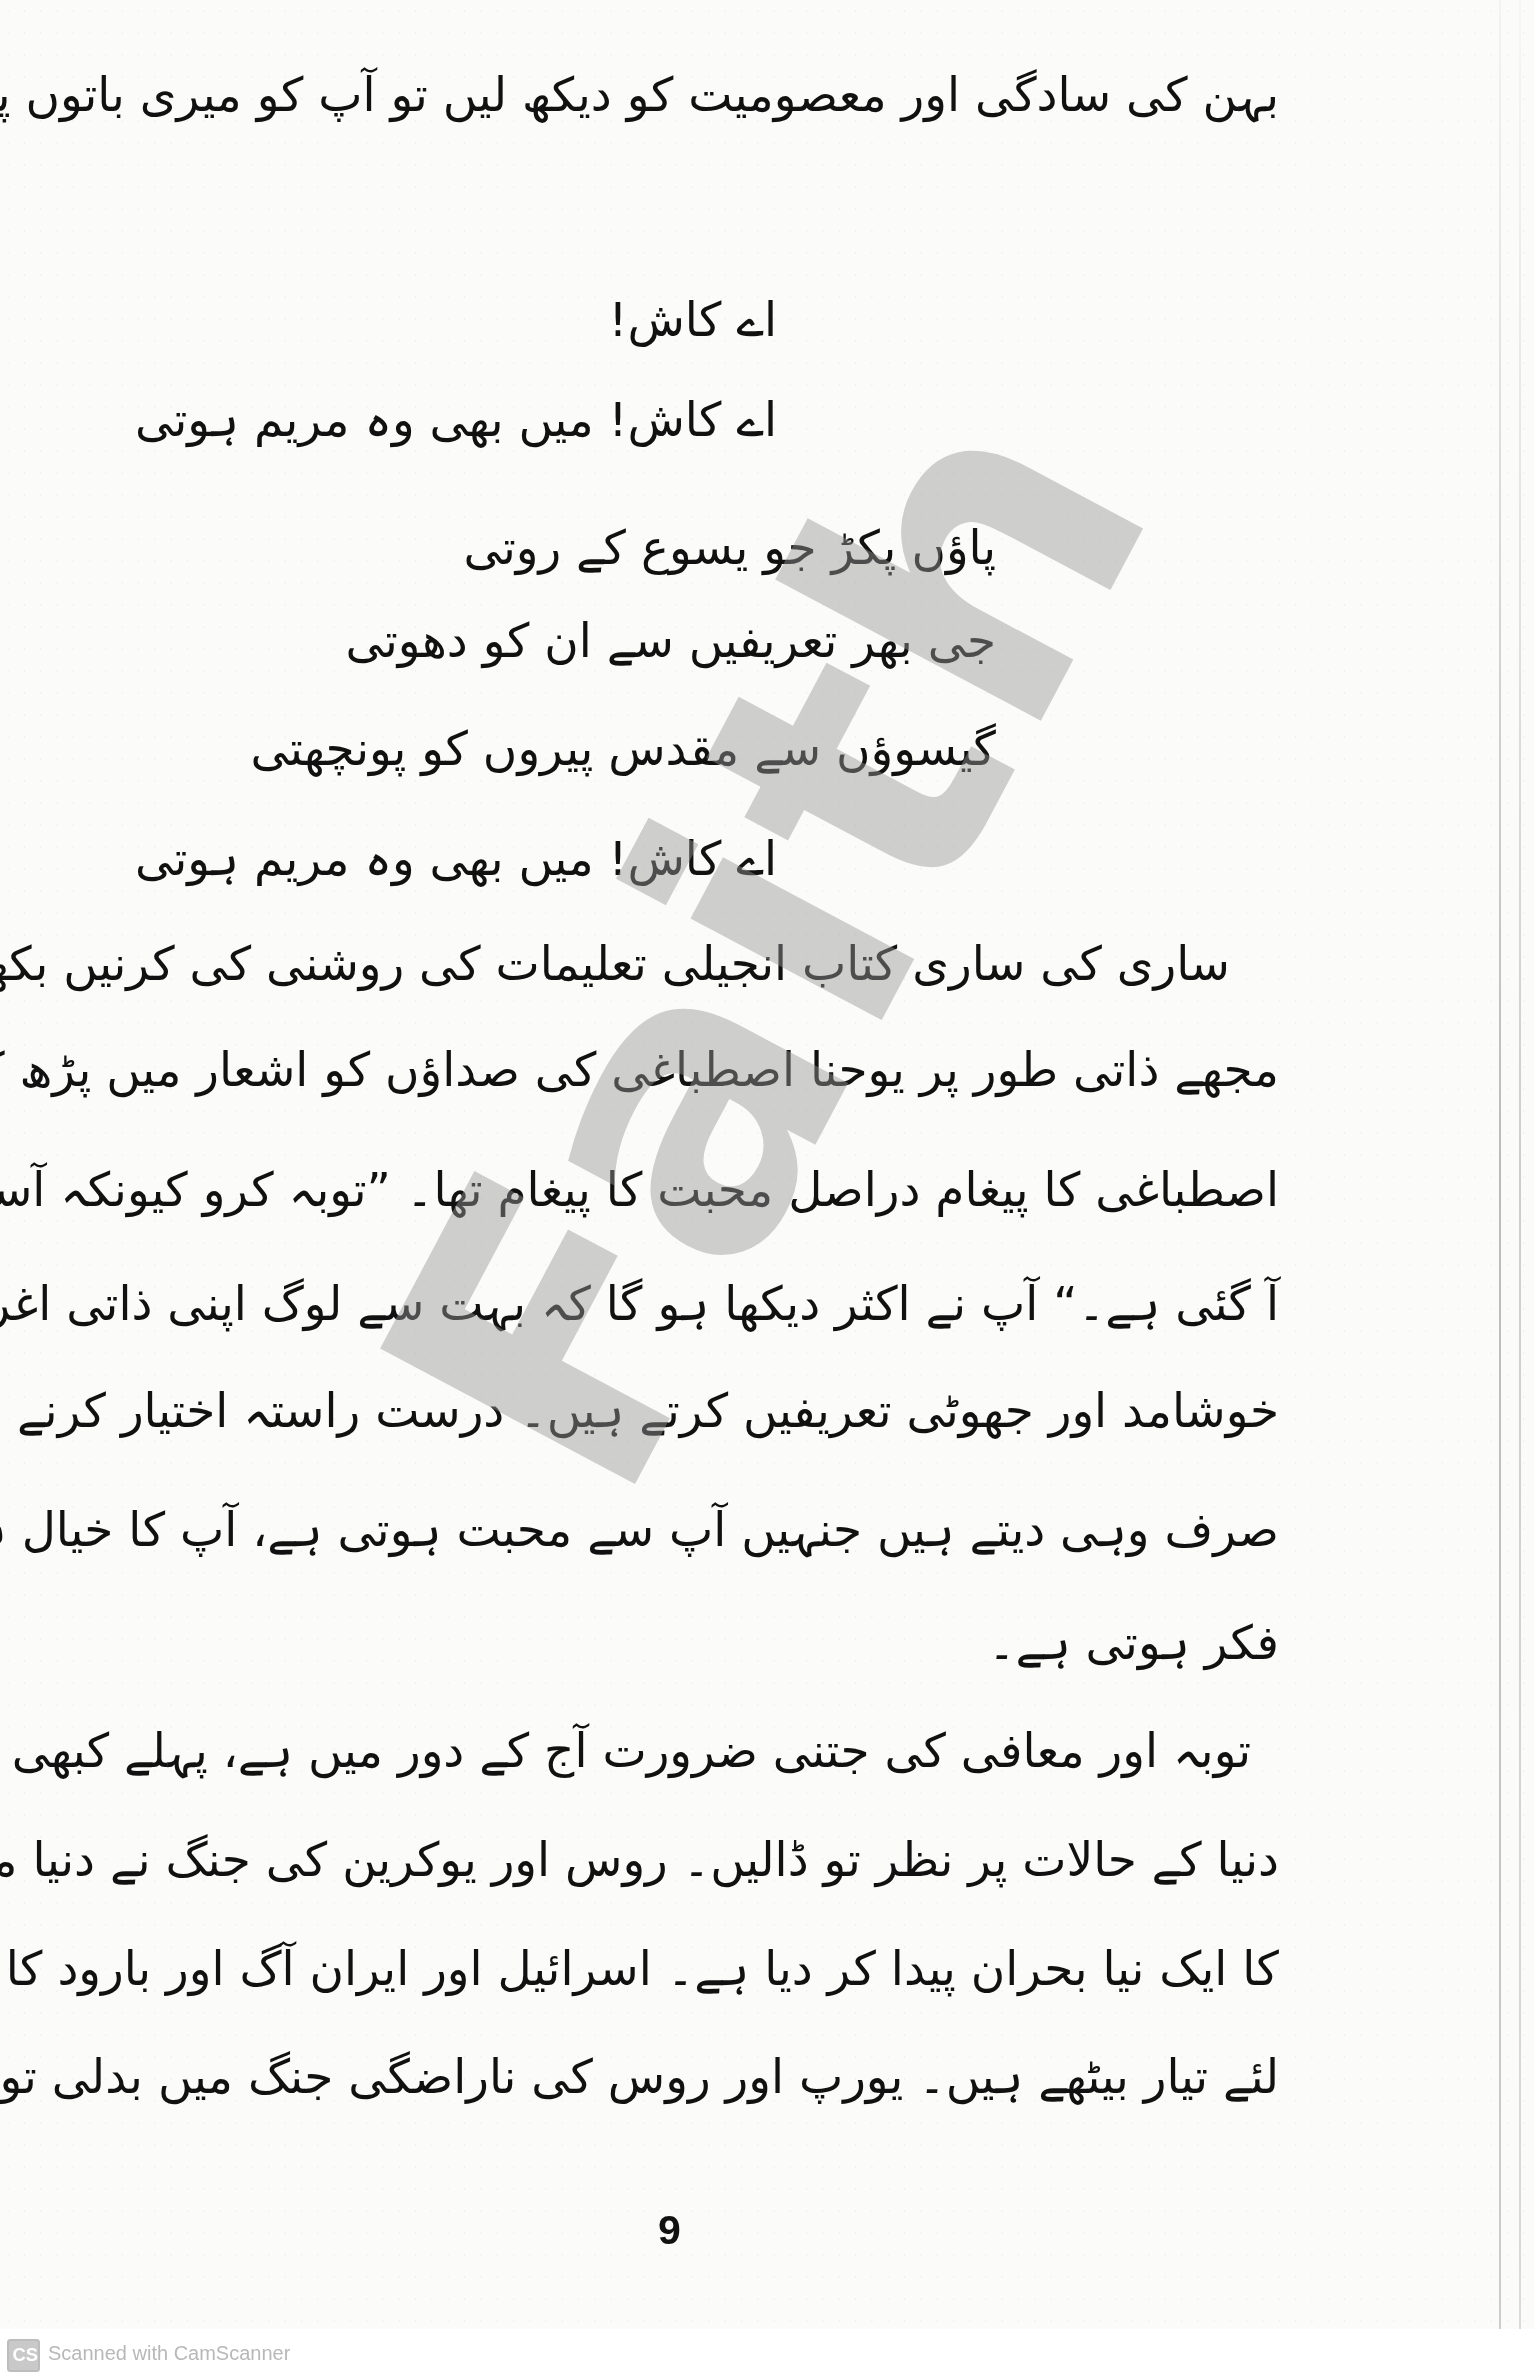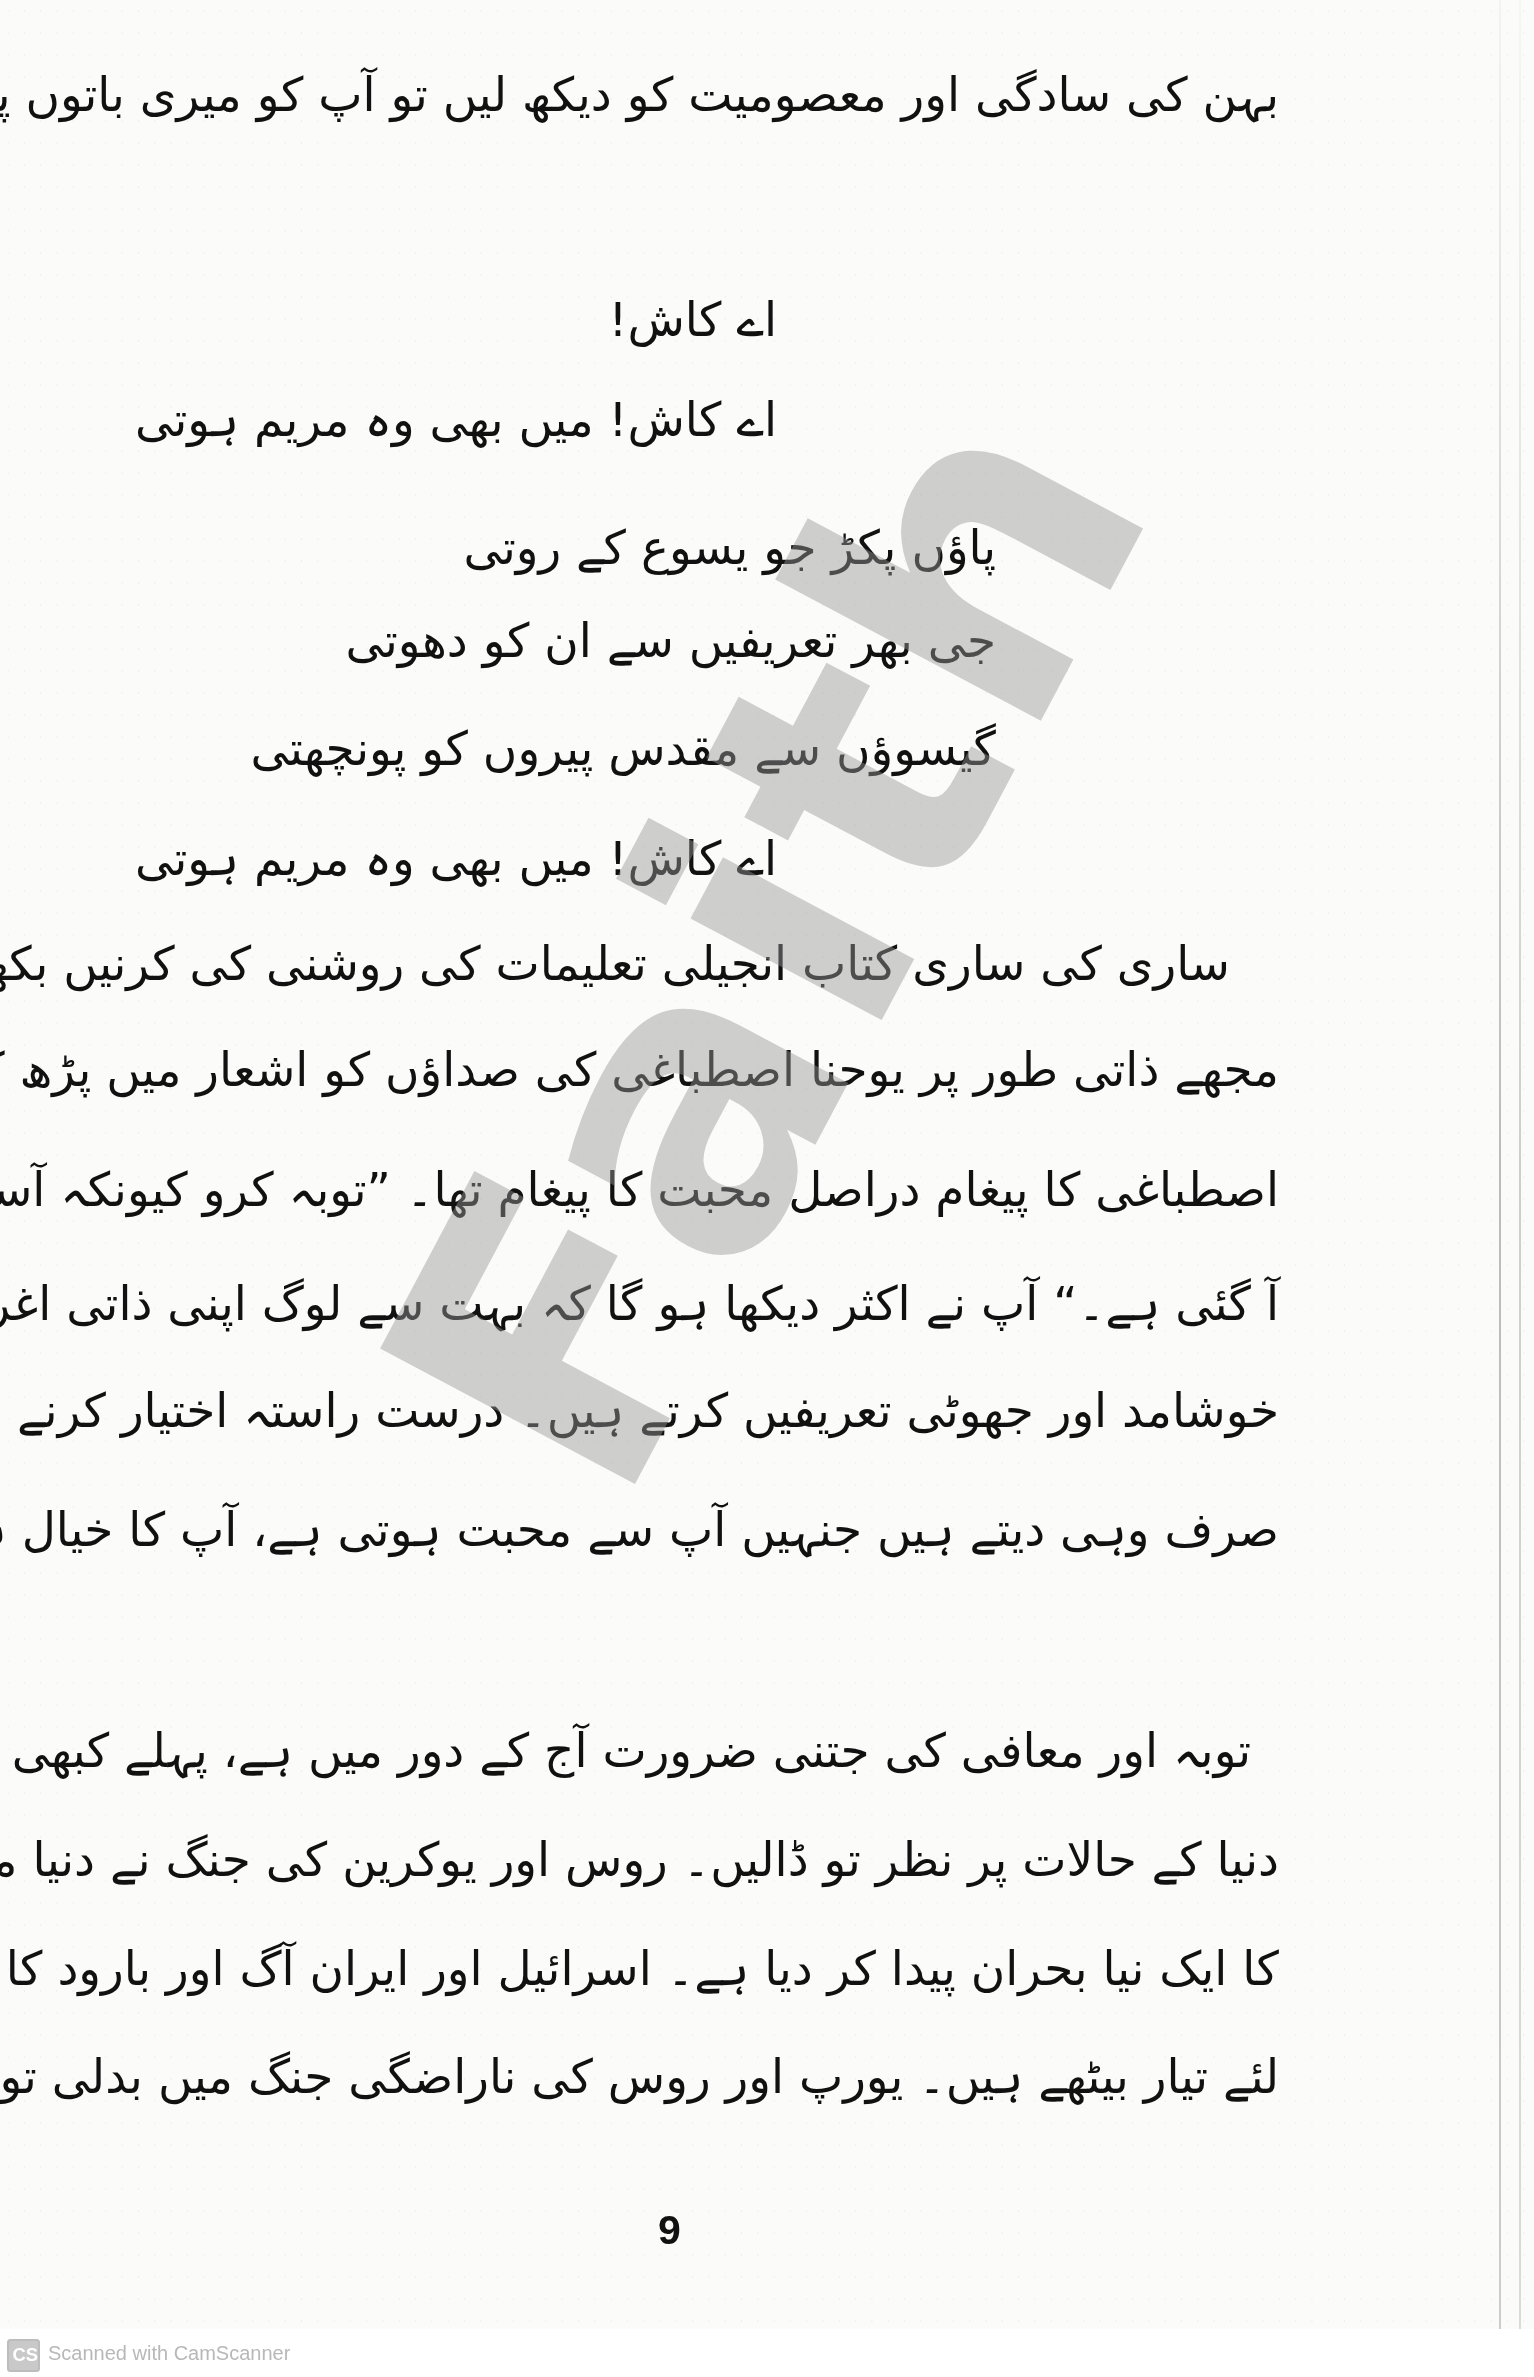--- a/index.html
+++ b/index.html
@@ -138,20 +138,21 @@
   <div class="line poem" style="top:617px; right:538px;">جی بھر تعریفیں سے ان کو دھوتی</div>
   <div class="line poem" style="top:725px; right:538px;">گیسوؤں سے مقدس پیروں کو پونچھتی</div>
   <div class="line poem" style="top:835px; right:757px;">اے کاش! میں بھی وہ مریم ہوتی</div>
 
   <div class="line prose" style="top:940px; right:304px; width:892px;">ساری کی ساری کتاب انجیلی تعلیمات کی روشنی کی کرنیں بکھیر رہی ہے۔</div>
   <div class="line prose" style="top:1046px;">مجھے ذاتی طور پر یوحنا اصطباغی کی صداؤں کو اشعار میں پڑھ کر بہت خوشی ہوئی۔ یوحنا</div>
   <div class="line prose" style="top:1166px;">اصطباغی کا پیغام دراصل محبت کا پیغام تھا۔ ”توبہ کرو کیونکہ آسمان کی بادشاہی قریب</div>
   <div class="line prose" style="top:1280px;">آ گئی ہے۔“ آپ نے اکثر دیکھا ہو گا کہ بہت سے لوگ اپنی ذاتی اغراض کی خاطر</div>
   <div class="line prose" style="top:1387px;">خوشامد اور جھوٹی تعریفیں کرتے ہیں۔ درست راستہ اختیار کرنے اور توبہ کی صلاح</div>
   <div class="line prose" style="top:1506px;">صرف وہی دیتے ہیں جنہیں آپ سے محبت ہوتی ہے، آپ کا خیال ہوتا ہے، آپ کی</div>
+  <div class="line prose last" style="top:1619px;">فکر ہوتی ہے۔</div>
 
   <div class="line prose" style="top:1727px; right:283px; width:1168px;">توبہ اور معافی کی جتنی ضرورت آج کے دور میں ہے، پہلے کبھی نہ تھی۔ زرا</div>
   <div class="line prose" style="top:1836px;">دنیا کے حالات پر نظر تو ڈالیں۔ روس اور یوکرین کی جنگ نے دنیا میں اناج اور پٹرول</div>
   <div class="line prose" style="top:1945px;">کا ایک نیا بحران پیدا کر دیا ہے۔ اسرائیل اور ایران آگ اور بارود کا کھیل کھیلنے کے</div>
   <div class="line prose" style="top:2053px;">لئے تیار بیٹھے ہیں۔ یورپ اور روس کی ناراضگی جنگ میں بدلی تو لاکھوں لوگ چند لمحوں</div>
 
   <div class="page-number">9</div>
 
   <div class="watermark">Faith</div>
 </div>

